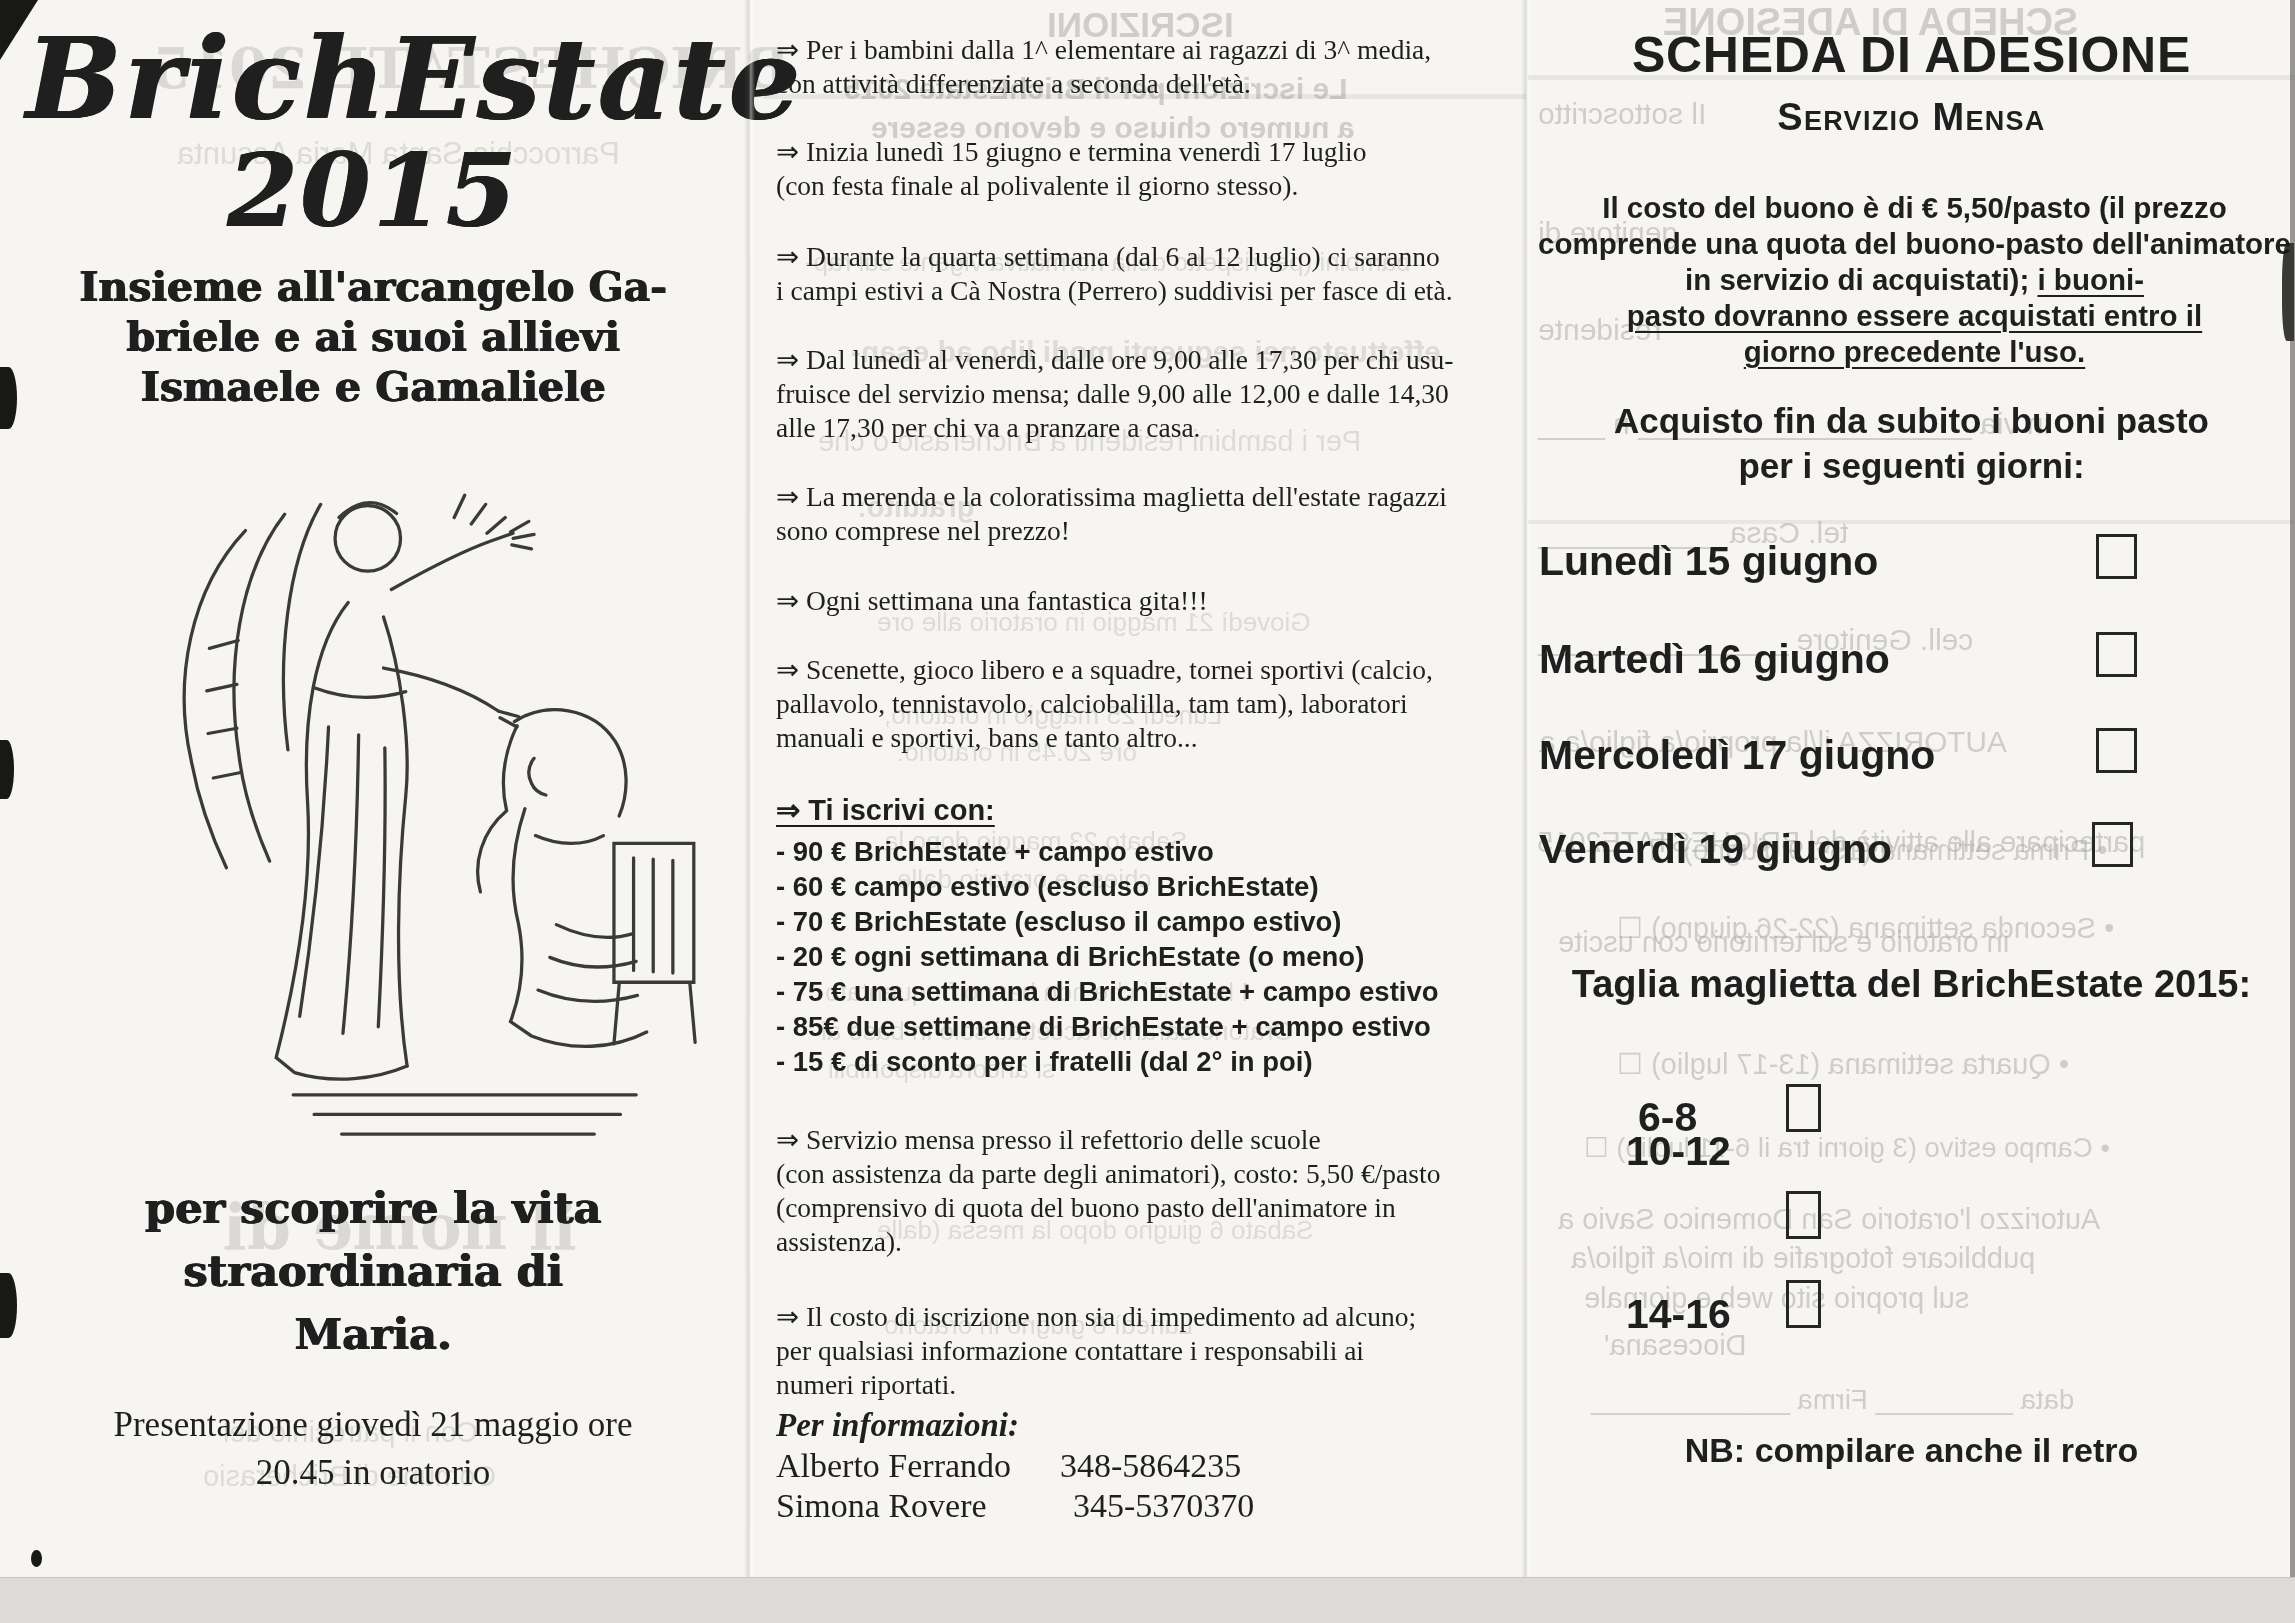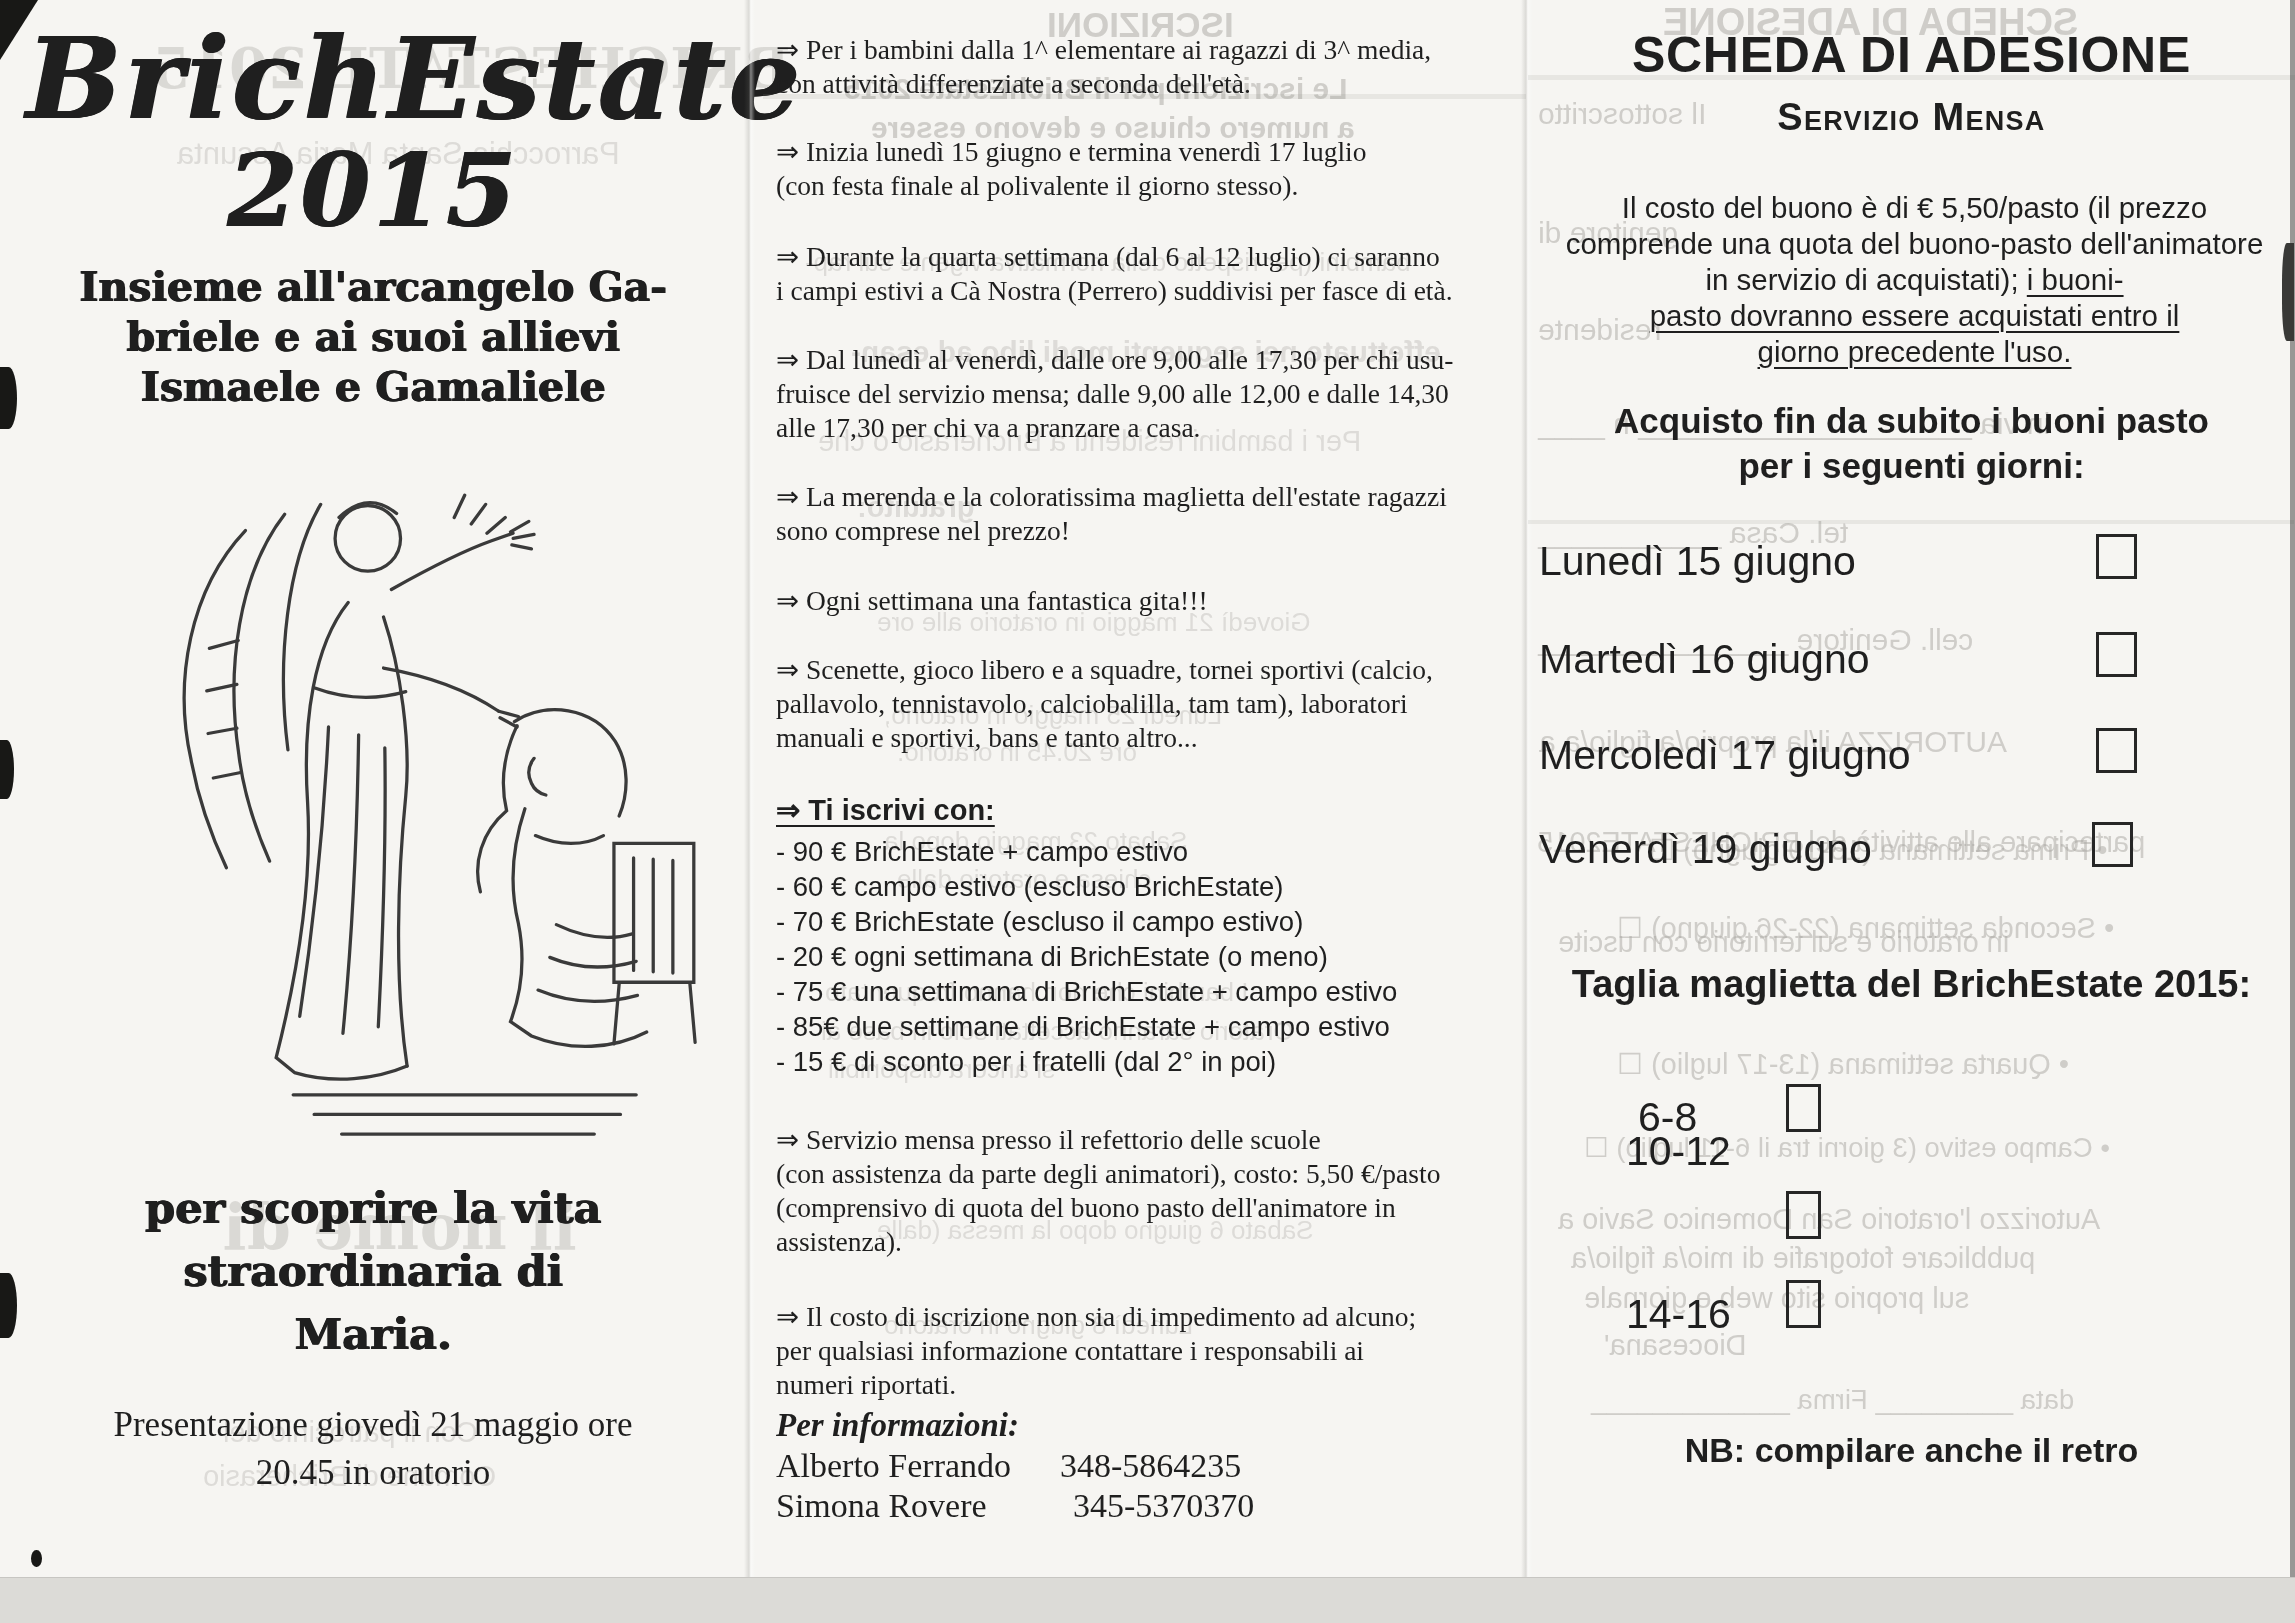--- a/index.html
+++ b/index.html
@@ -7,21 +7,21 @@
         font-family:"Liberation Serif",serif;color:#1f1f1f;}
   .abs{position:absolute;}
   .pre{white-space:pre-line;}
   .ctr{text-align:center;}
   
   .decor{font-family:"DejaVu Serif",serif;font-weight:700;
          text-shadow:1px 0 0 currentColor,-0.4px 0 0 currentColor;}
   .title{font-style:italic;letter-spacing:2.6px;}
   
   .mserif{font-size:27.5px;line-height:34px;}
-  .sans{font-family:"Liberation Sans",sans-serif;}
+  .sans{font-family:"Liberation Sans",sans-serif;font-weight:bold;}
   .enroll{font-size:29px;font-weight:bold;text-decoration:underline;text-underline-offset:4.6px;text-decoration-thickness:2px;}
   .pricelist{font-size:27.5px;line-height:35px;}
   .infoh{font-size:33px;font-weight:bold;font-style:italic;}
   .contact{font-size:34px;}
   
   .rtitle{font-size:50px;font-weight:800;letter-spacing:0.7px;}
   .rsub{font-size:38px;font-weight:700;font-variant:small-caps;letter-spacing:1.3px;}
   .cost{font-size:29.5px;line-height:36px;}
   .und{text-decoration:underline;text-underline-offset:5.2px;text-decoration-thickness:2px;}
   .rheading{font-size:35px;line-height:45px;font-weight:bold;}

